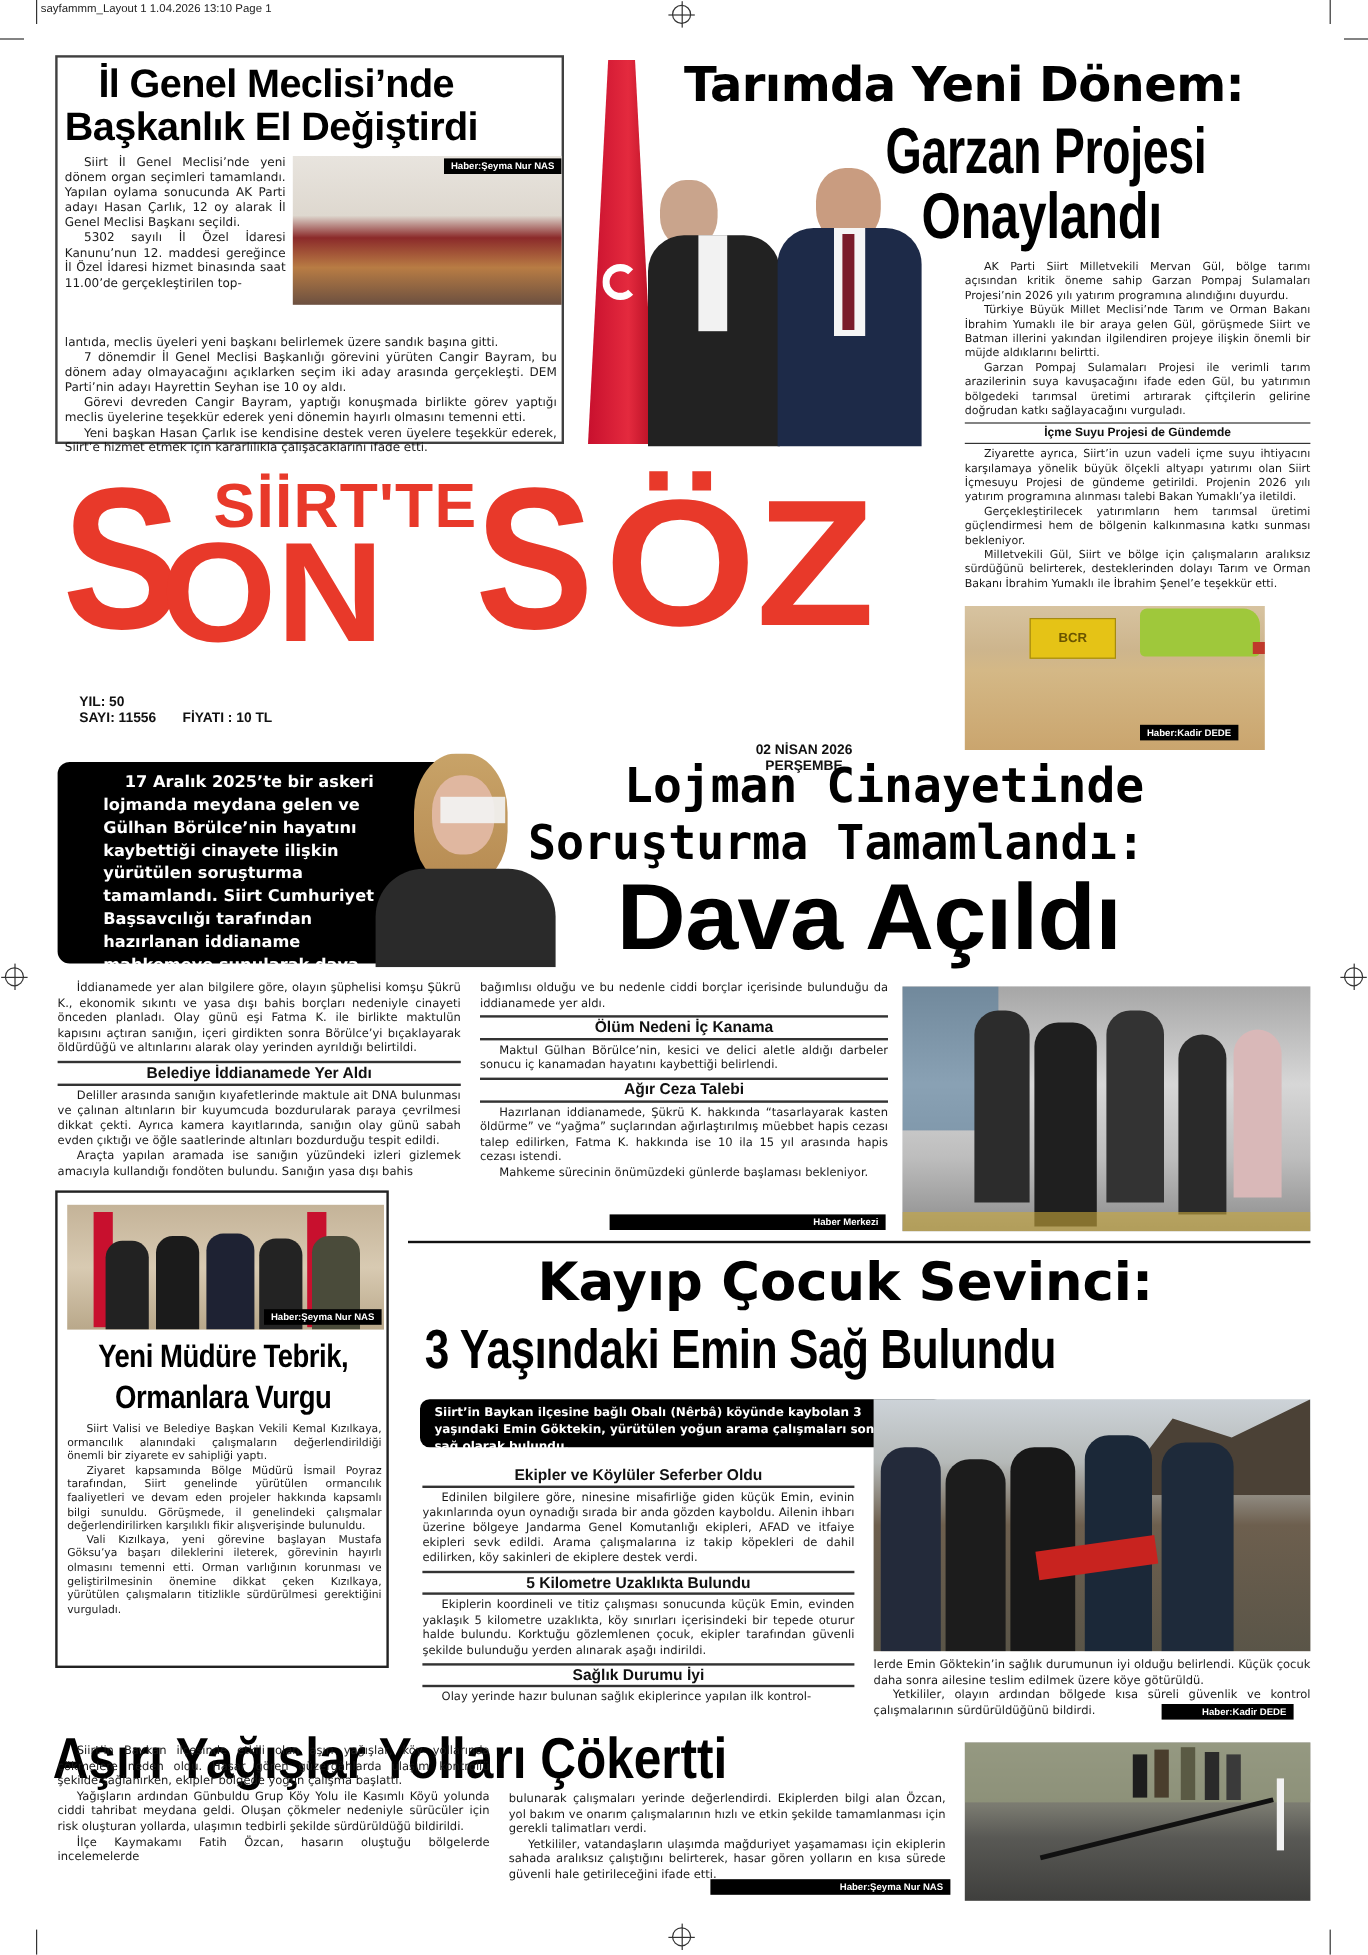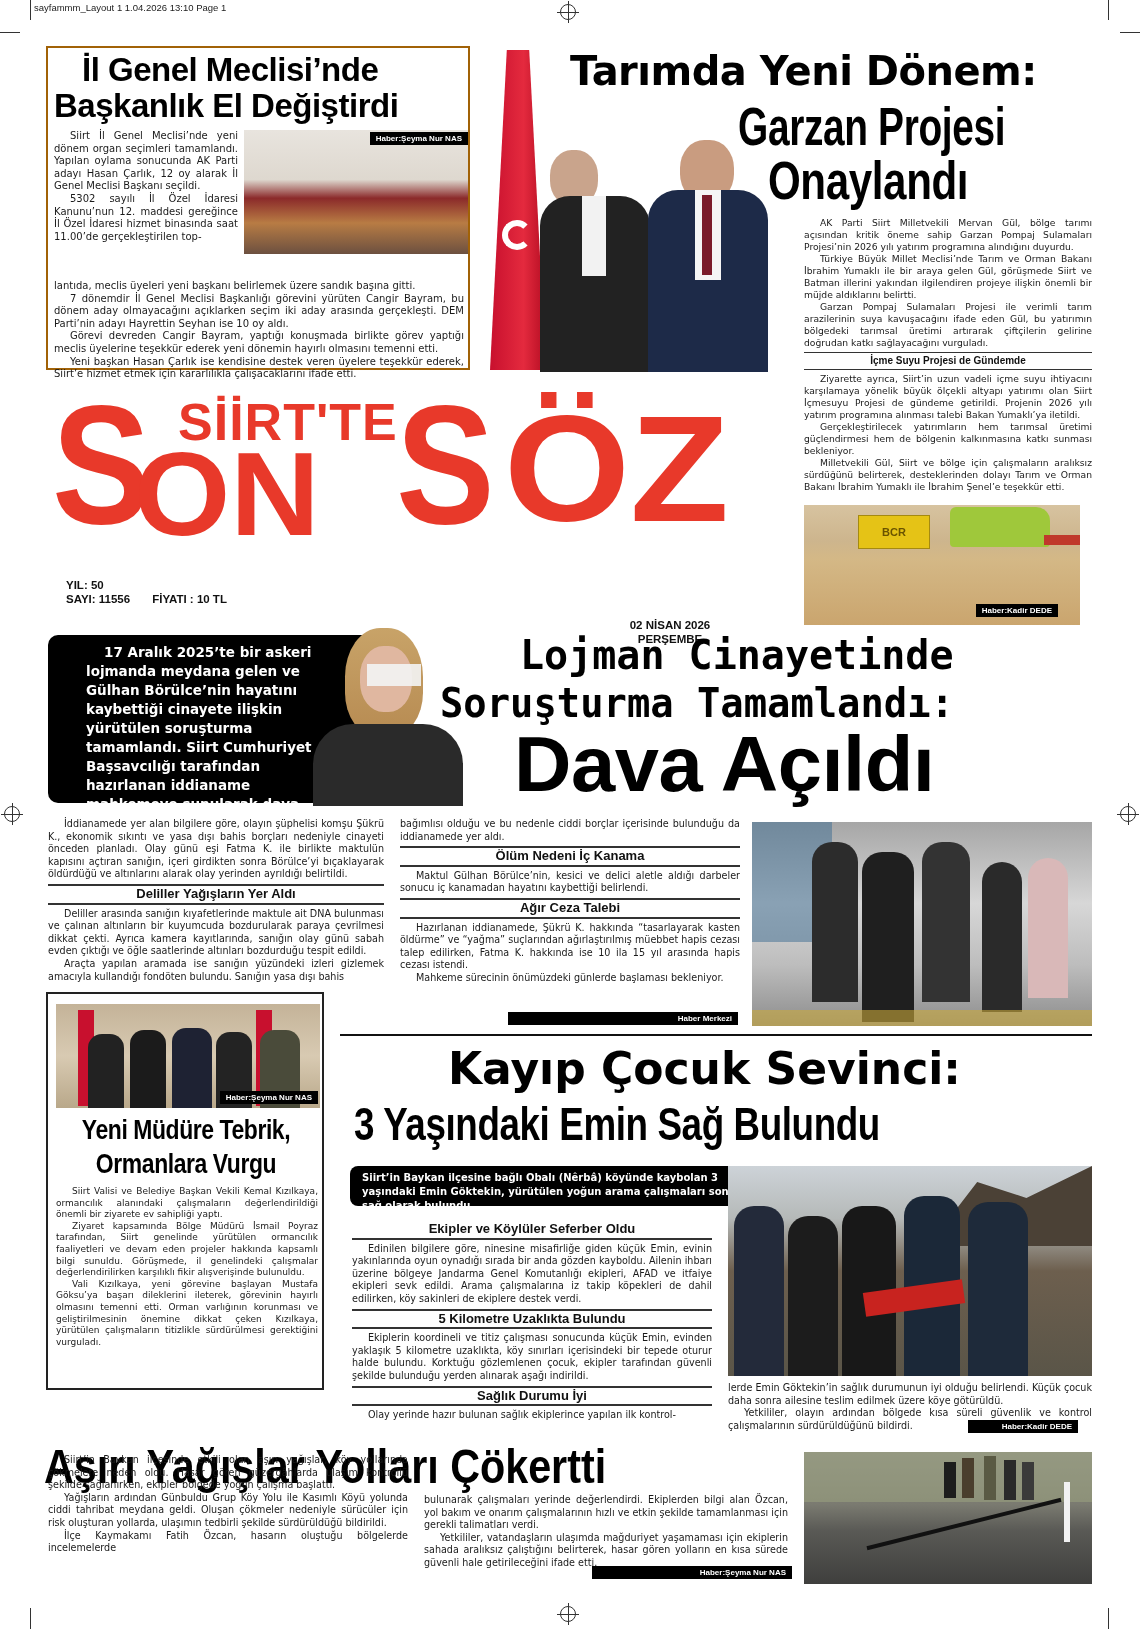--- a/index.html
+++ b/index.html
@@ -18,21 +18,21 @@
 
   
   .print-info { left: 34px; top: 2px; font-family: "Liberation Sans", sans-serif; font-size: 9.5px; color: #222; }
   .crop-line-v { width: 1px; background: #333; }
   .crop-line-h { height: 1px; background: #333; }
   .reg-mark { width: 16px; height: 16px; border: 1px solid #333; border-radius: 50%; }
   .reg-mark::before { content: ""; position: absolute; left: 7px; top: -4px; width: 1px; height: 22px; background: #333; }
   .reg-mark::after { content: ""; position: absolute; top: 7px; left: -4px; height: 1px; width: 22px; background: #333; }
 
   
-  .box1 { left: 46px; top: 46px; width: 424px; height: 324px; border: 2px solid #a16207; }
+  .box1 { left: 46px; top: 46px; width: 424px; height: 324px; border: 2px solid #404040; }
   .box-kayip { left: 46px; top: 992px; width: 278px; height: 398px; border: 2px solid #222; }
 
   .logo-word { font-family: "Liberation Sans", sans-serif; font-weight: 900; color: #e8392a; }
 
   .lead-black { background: #000; color: #fff; border-radius: 10px; font-family: "DejaVu Sans", sans-serif; font-weight: bold; }
 </style>
 </head>
 <body>
 
 <div class="abs print-info">sayfammm_Layout 1  1.04.2026  13:10  Page 1</div>
@@ -87,21 +87,21 @@
 <div class="abs body-text" style="left:804px;top:217px;width:288px;font-size:9.2px;line-height:12px;">
   <p>AK Parti Siirt Milletvekili Mervan Gül, bölge tarımı açısından kritik öneme sahip Garzan Pompaj Sulamaları Projesi’nin 2026 yılı yatırım programına alındığını duyurdu.</p>
   <p>Türkiye Büyük Millet Meclisi’nde Tarım ve Orman Bakanı İbrahim Yumaklı ile bir araya gelen Gül, görüşmede Siirt ve Batman illerini yakından ilgilendiren projeye ilişkin önemli bir müjde aldıklarını belirtti.</p>
   <p>Garzan Pompaj Sulamaları Projesi ile verimli tarım arazilerinin suya kavuşacağını ifade eden Gül, bu yatırımın bölgedeki tarımsal üretimi artırarak çiftçilerin gelirine doğrudan katkı sağlayacağını vurguladı.</p>
   <div class="sub-head" style="font-size:10px;border-width:1.5px;">İçme Suyu Projesi de Gündemde</div>
   <p>Ziyarette ayrıca, Siirt’in uzun vadeli içme suyu ihtiyacını karşılamaya yönelik büyük ölçekli altyapı yatırımı olan Siirt İçmesuyu Projesi de gündeme getirildi. Projenin 2026 yılı yatırım programına alınması talebi Bakan Yumaklı’ya iletildi.</p>
   <p>Gerçekleştirilecek yatırımların hem tarımsal üretimi güçlendirmesi hem de bölgenin kalkınmasına katkı sunması bekleniyor.</p>
   <p>Milletvekili Gül, Siirt ve bölge için çalışmaların aralıksız sürdüğünü belirterek, desteklerinden dolayı Tarım ve Orman Bakanı İbrahim Yumaklı ile İbrahim Şenel’e teşekkür etti.</p>
 </div>
 
-<div class="abs photo" style="left:804px;top:505px;width:276px;height:120px;background:linear-gradient(180deg,#d7c3a0 0%,#cdb58d 30%,#d4b886 45%,#caa56e 100%);">
+<div class="abs photo" style="left:804px;top:505px;width:250px;height:120px;background:linear-gradient(180deg,#d7c3a0 0%,#cdb58d 30%,#d4b886 45%,#caa56e 100%);">
   <div style="position:absolute;left:54px;top:10px;width:72px;height:34px;background:#e5c316;border:1px solid #a58a10;display:flex;align-items:center;justify-content:center;">
     <span style="font-family:'Liberation Sans',sans-serif;font-weight:bold;font-size:11px;color:#6a5400;">BCR</span>
   </div>
   <div style="position:absolute;left:146px;top:2px;width:100px;height:40px;background:#9fc83b;border-radius:6px 14px 4px 4px;"></div>
   <div style="position:absolute;left:240px;top:30px;width:46px;height:10px;background:#c0392b;"></div>
   <div class="credit" style="position:absolute;right:22px;bottom:8px;font-size:8px;padding:2px 6px;">Haber:Kadir DEDE</div>
 </div>
 
 <div class="abs" style="left:52px;top:390px;width:740px;height:160px;">
   <div class="logo-word" style="position:absolute;left:0;top:-10px;font-size:168px;line-height:170px;transform:scaleX(0.88);transform-origin:left top;">S</div>
@@ -133,21 +133,21 @@
   <div style="position:absolute;left:62px;top:36px;width:54px;height:22px;background:#f2f2f2;opacity:0.92;"></div>
   <div style="position:absolute;left:8px;top:96px;width:150px;height:82px;background:#2a2a2a;border-radius:40px 40px 0 0;"></div>
 </div>
 
 <div class="abs" style="left:520px;top:632px;font-family:'DejaVu Sans Mono',monospace;font-weight:bold;font-size:40px;line-height:46px;white-space:nowrap;color:#000;">Lojman Cinayetinde</div>
 <div class="abs" style="left:440px;top:680px;font-family:'DejaVu Sans Mono',monospace;font-weight:bold;font-size:40px;line-height:46px;white-space:nowrap;color:#000;transform:scaleX(0.97);transform-origin:left top;">Soruşturma Tamamlandı:</div>
 <div class="abs headline-black" style="left:514px;top:724px;font-size:78px;line-height:80px;white-space:nowrap;transform:scaleX(1.02);transform-origin:left top;">Dava Açıldı</div>
 
 <div class="abs body-text" style="left:48px;top:818px;width:336px;">
   <p>İddianamede yer alan bilgilere göre, olayın şüphelisi komşu Şükrü K., ekonomik sıkıntı ve yasa dışı bahis borçları nedeniyle cinayeti önceden planladı. Olay günü eşi Fatma K. ile birlikte maktulün kapısını açtıran sanığın, içeri girdikten sonra Börülce’yi bıçaklayarak öldürdüğü ve altınlarını alarak olay yerinden ayrıldığı belirtildi.</p>
-  <div class="sub-head">Deliller Yağışların Yer Aldı</div>
+  <div class="sub-head">Belediye İddianamede Yer Aldı</div>
   <p>Deliller arasında sanığın kıyafetlerinde maktule ait DNA bulunması ve çalınan altınların bir kuyumcuda bozdurularak paraya çevrilmesi dikkat çekti. Ayrıca kamera kayıtlarında, sanığın olay günü sabah evden çıktığı ve öğle saatlerinde altınları bozdurduğu tespit edildi.</p>
   <p>Araçta yapılan aramada ise sanığın yüzündeki izleri gizlemek amacıyla kullandığı fondöten bulundu. Sanığın yasa dışı bahis</p>
 </div>
 <div class="abs body-text" style="left:400px;top:818px;width:340px;">
   <p style="text-indent:0;">bağımlısı olduğu ve bu nedenle ciddi borçlar içerisinde bulunduğu da iddianamede yer aldı.</p>
   <div class="sub-head">Ölüm Nedeni İç Kanama</div>
   <p>Maktul Gülhan Börülce’nin, kesici ve delici aletle aldığı darbeler sonucu iç kanamadan hayatını kaybettiği belirlendi.</p>
   <div class="sub-head">Ağır Ceza Talebi</div>
   <p>Hazırlanan iddianamede, Şükrü K. hakkında “tasarlayarak kasten öldürme” ve “yağma” suçlarından ağırlaştırılmış müebbet hapis cezası talep edilirken, Fatma K. hakkında ise 10 ila 15 yıl arasında hapis cezası istendi.</p>
   <p>Mahkeme sürecinin önümüzdeki günlerde başlaması bekleniyor.</p>

